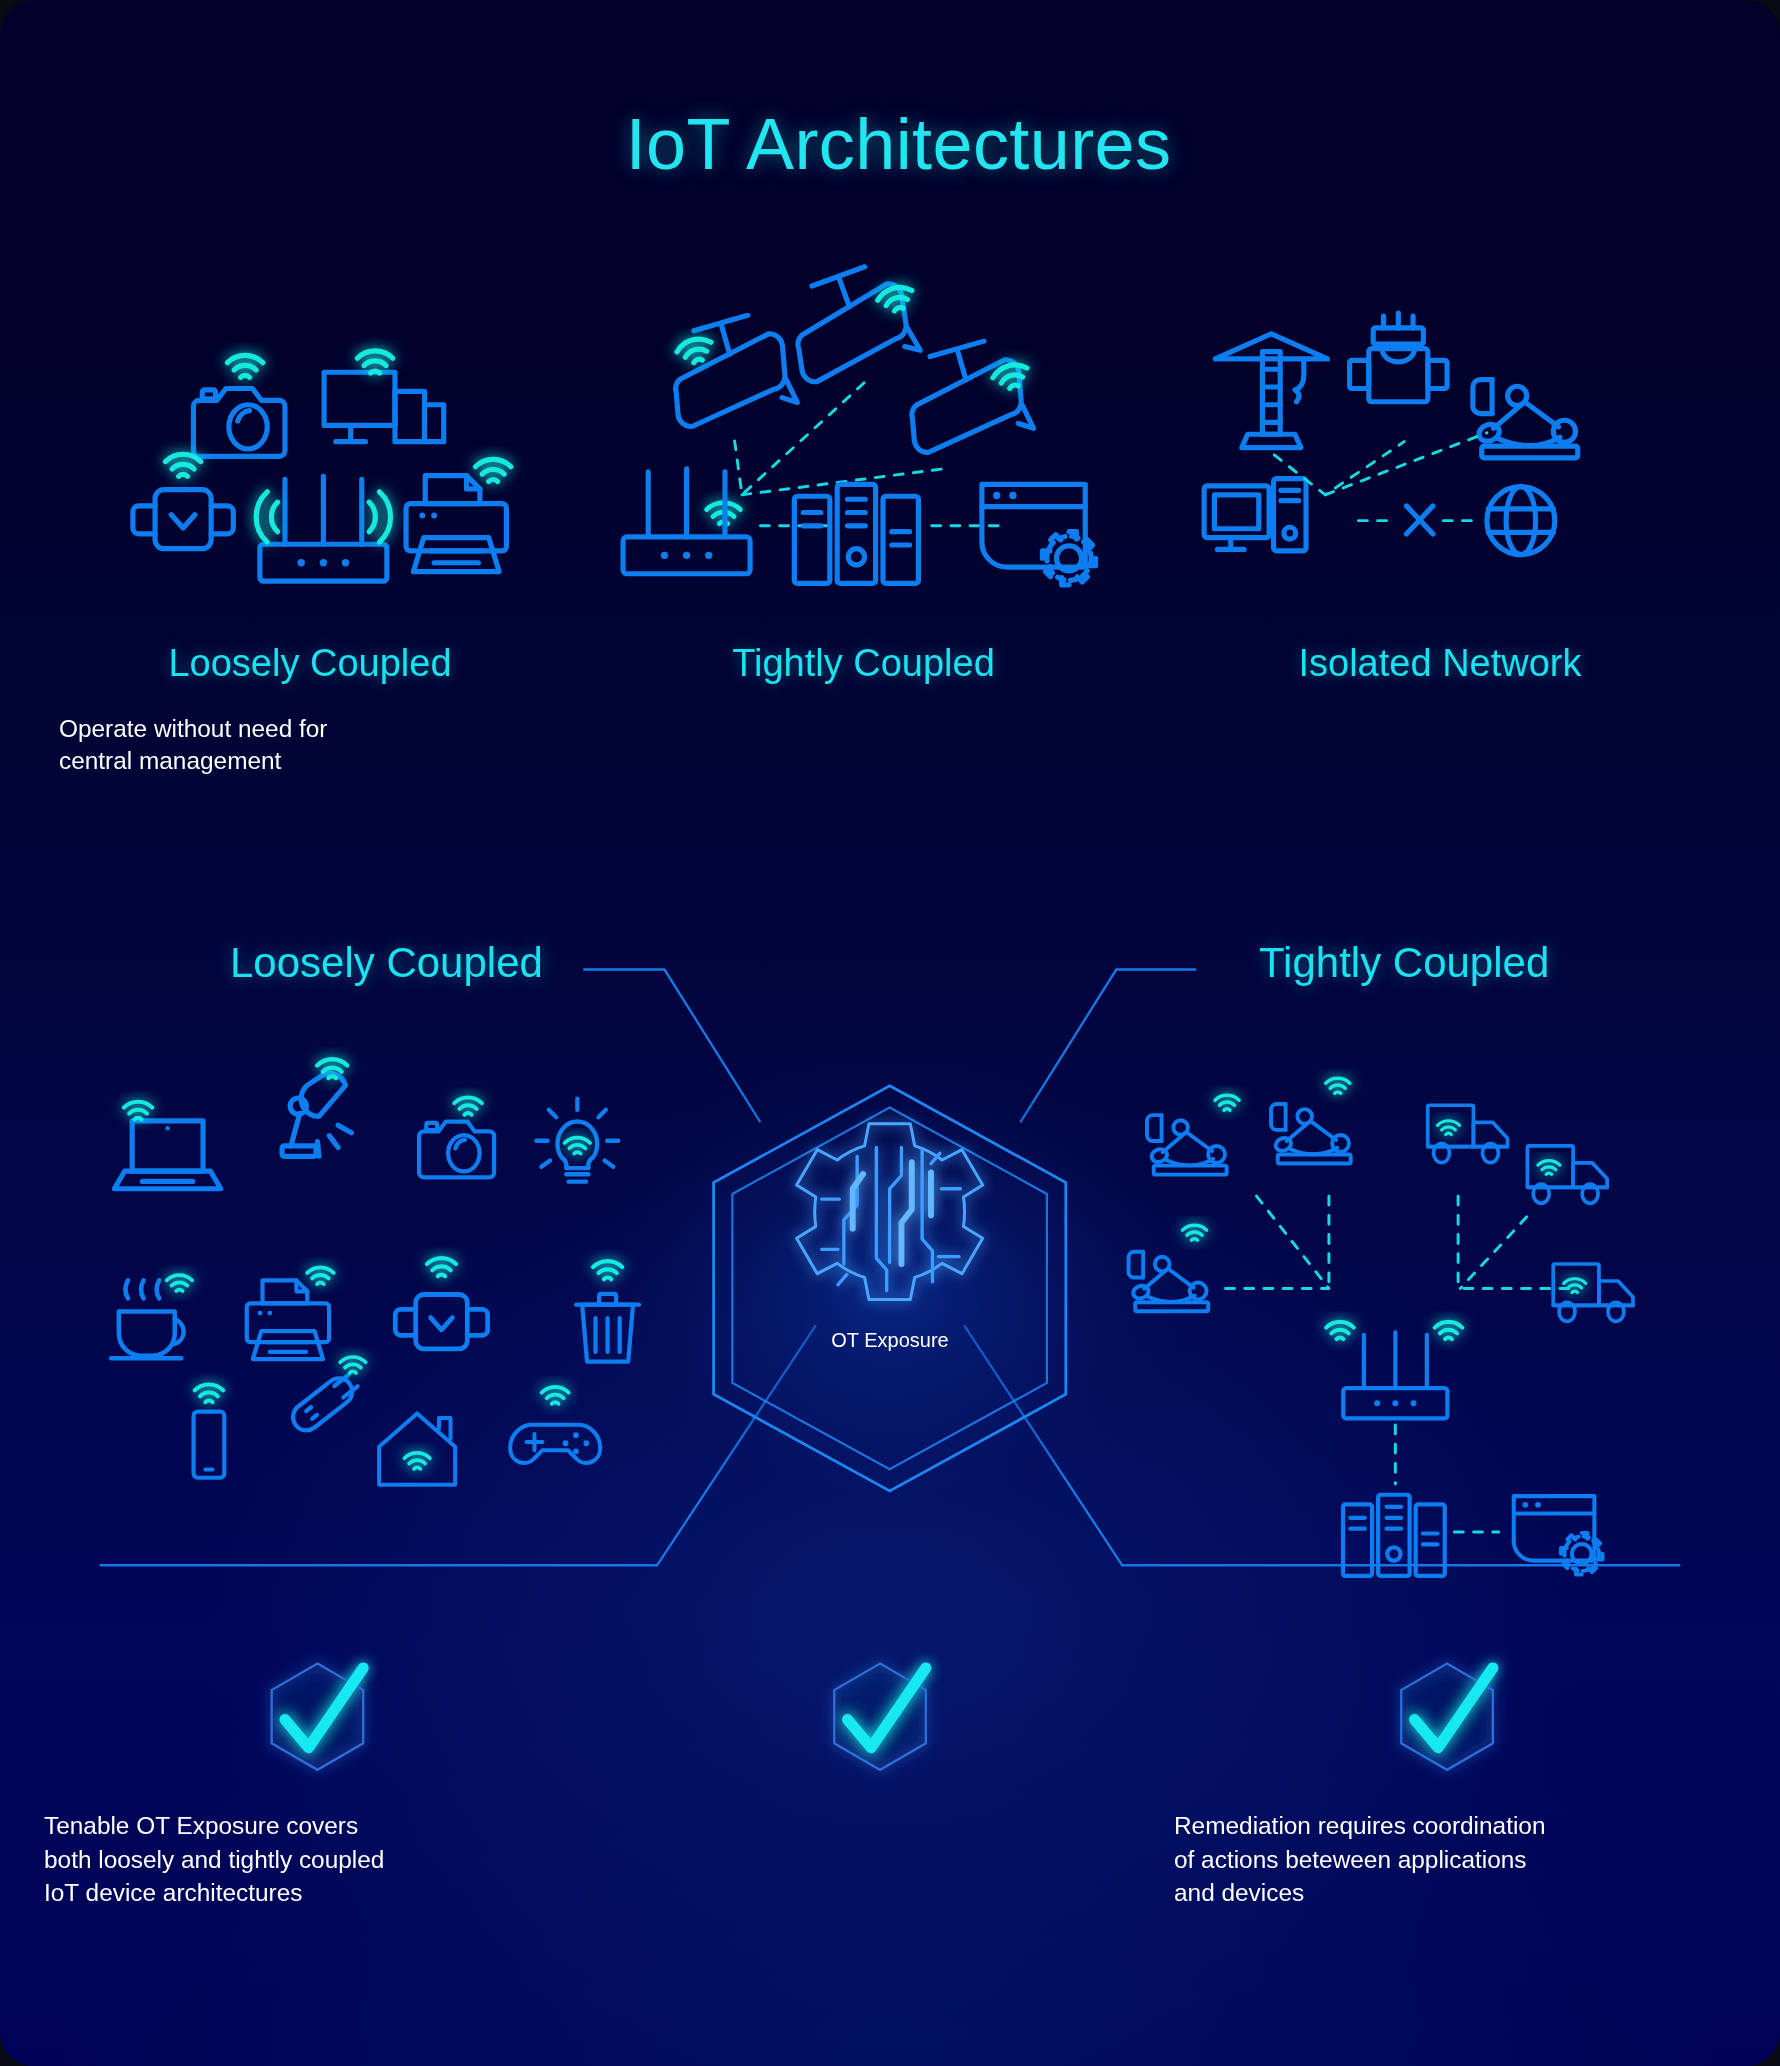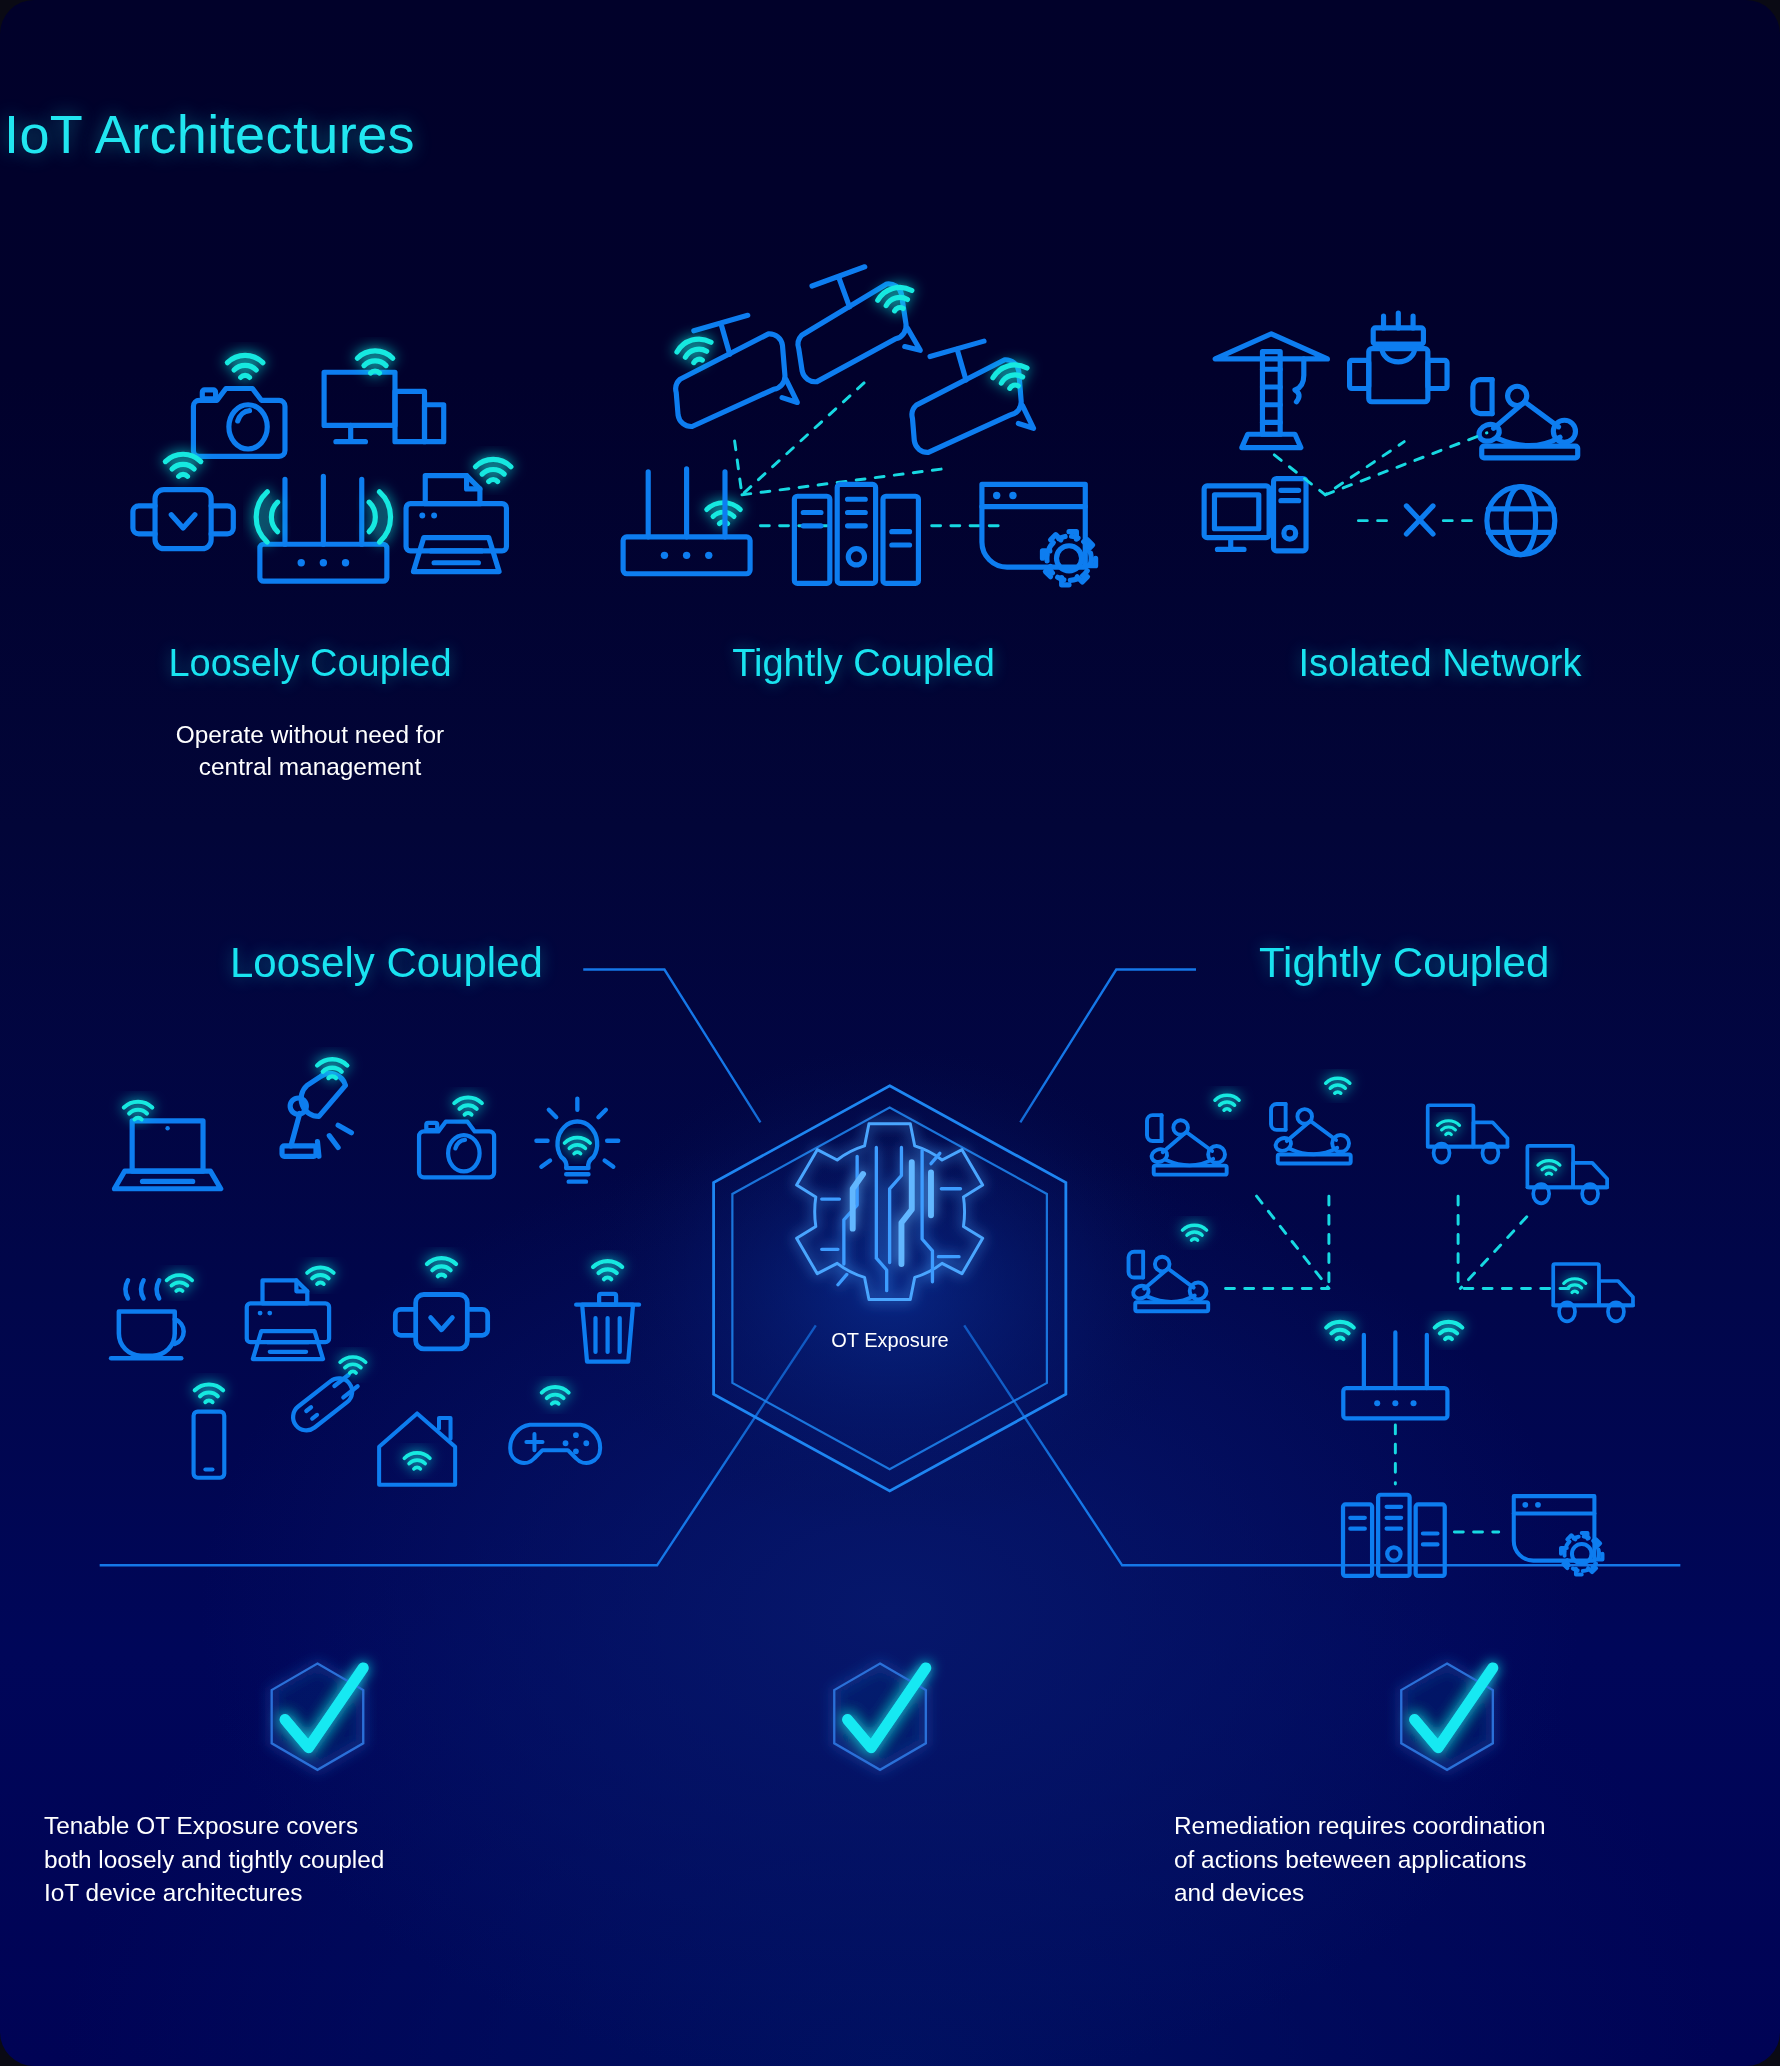--- a/index.html
+++ b/index.html
@@ -8,30 +8,30 @@
     position:relative;width:1780px;height:2066px;overflow:hidden;
     border-radius:34px;
     background:
       radial-gradient(ellipse 960px 665px at 50% 78%, #06176b 0%, rgba(6,23,107,0) 72%),
       radial-gradient(ellipse 1108px 812px at 50% 100%, #001060 0%, rgba(0,16,96,0) 75%),
       linear-gradient(180deg, #01012a 0%, #01012c 18%, #020538 40%, #01064a 62%, #000659 80%, #000355 100%);
   }
 
   
   .title{
-    position:absolute;left:4px;right:0;top:103px;text-align:left;
-    font-size:54px;color:#21e6f0;letter-spacing:0.4px;font-weight:400;
+    position:absolute;left:17px;right:0;top:103px;text-align:center;
+    font-size:72px;color:#21e6f0;letter-spacing:0.4px;font-weight:400;
     text-shadow:0 0 19px rgba(33,230,240,.45);
   }
   .col-head{
     position:absolute;text-align:center;font-size:38px;color:#19e3f0;font-weight:400;
     text-shadow:0 0 14.8px rgba(25,227,240,.4);white-space:nowrap;
   }
   .col-sub{
-    position:absolute;text-align:center;font-size:24.4px;color:#ffffff;line-height:1.33;font-weight:400;margin-top:6px;
+    position:absolute;text-align:left;font-size:24.4px;color:#ffffff;line-height:1.33;font-weight:400;
   }
   .mid-head{
     position:absolute;font-size:42px;color:#19e3f0;font-weight:400;white-space:nowrap;
     text-shadow:0 0 16.2px rgba(25,227,240,.4);
   }
   .hex-label{
     position:absolute;left:0;right:0;top:1329px;text-align:center;
     font-size:20px;color:#fff;font-weight:400;
   }
   .check-sub{

